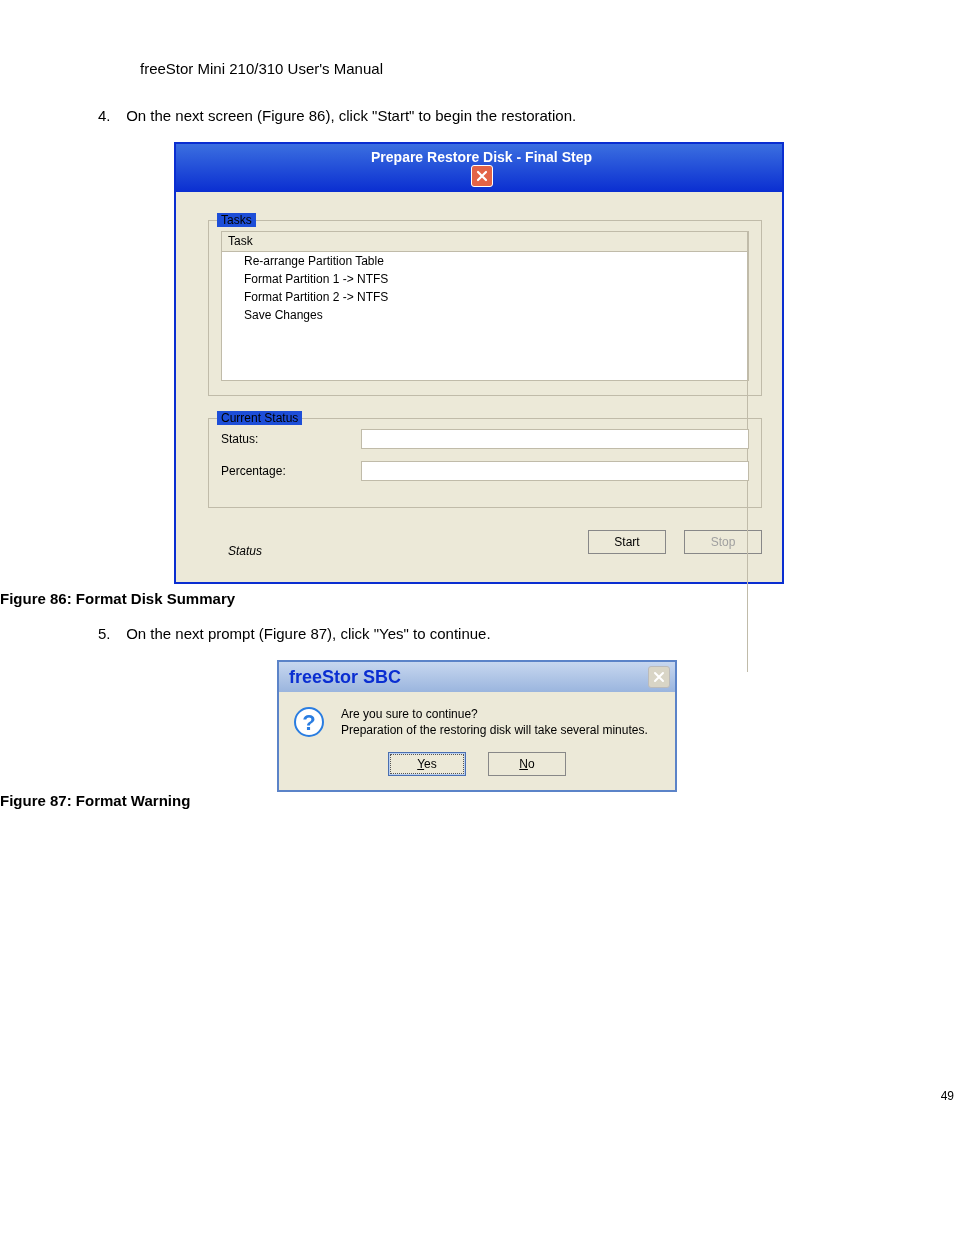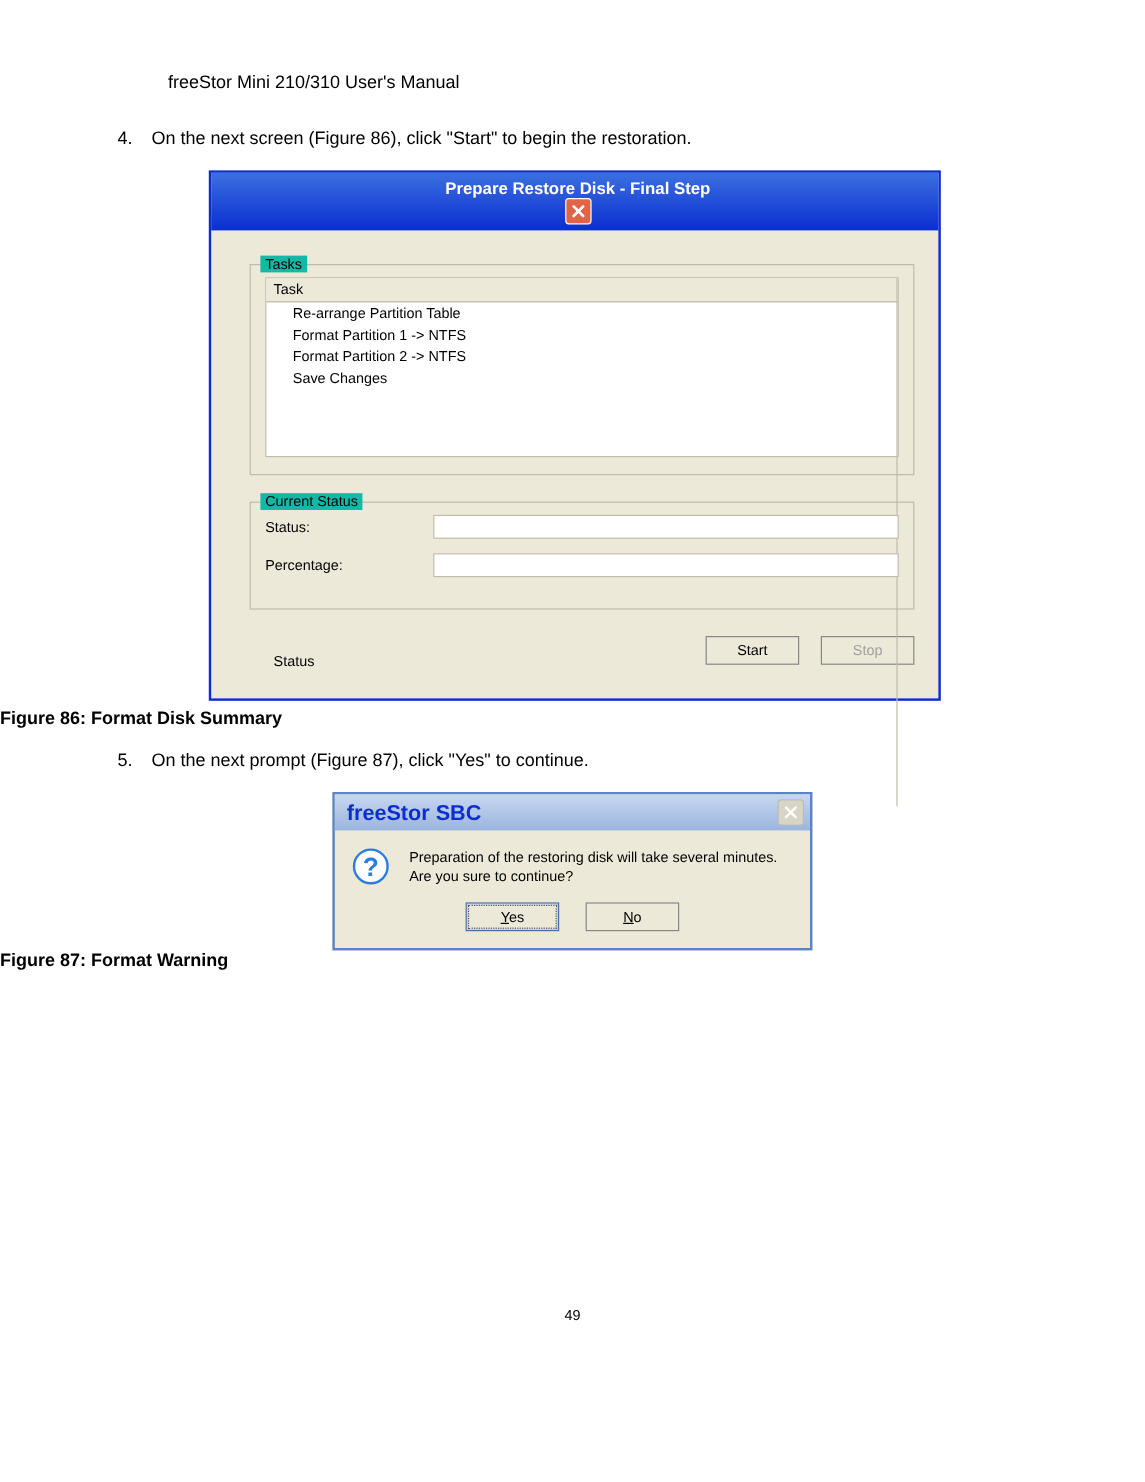--- a/index.html
+++ b/index.html
@@ -28,21 +28,21 @@
       margin-left: 174px;
       margin-bottom: 6px;
     }
     .figure-caption {
       text-align: left;
       font-weight: bold;
       font-size: 15px;
       margin-bottom: 18px;
     }
     .page-num {
-      text-align: center;
+      text-align: right;
       font-size: 12px;
       margin-top: 280px;
     }
 
     
     .dialog1 {
       width: 610px;
       border: 2px solid #0a2ed1;
       background: #ece9d8;
     }
@@ -78,21 +78,21 @@
     .groupbox {
       border: 1px solid #c0bba9;
       padding: 10px 12px 14px 12px;
       position: relative;
       margin-bottom: 22px;
     }
     .groupbox .legend {
       position: absolute;
       top: -8px;
       left: 8px;
-      background: #14b8a6;
+      background: #1d4ed8;
       padding: 0 4px;
       font-size: 12px;
     }
     .task-table {
       border: 1px solid #c0bba9;
       background: #fff;
       height: 150px;
     }
     .task-table-header {
       display: flex;
@@ -104,20 +104,21 @@
     }
     .task-col-task {
       flex: 0 0 310px;
       padding: 2px 6px;
       border-right: 1px solid #c0bba9;
     }
     .task-col-status {
       flex: 0 0 130px;
       padding: 2px 6px;
       border-right: 1px solid #c0bba9;
+      font-style: italic;
     }
     .task-col-extra { flex: 1; border-right: none; }
     .task-row {
       padding: 2px 0 2px 22px;
       font-size: 12px;
       color: #000;
     }
     .status-row {
       display: flex;
       align-items: center;
@@ -305,22 +306,22 @@
     </div>
     <div class="dialog2-body">
       <div class="msg-row">
         <div class="q-icon">
           <svg width="32" height="32" viewBox="0 0 32 32">
             <circle cx="16" cy="16" r="14" fill="#fff" stroke="#2a7de1" stroke-width="2"></circle>
             <text x="16" y="24" font-size="22" font-weight="bold" fill="#2a7de1" text-anchor="middle" font-family="Arial">?</text>
           </svg>
         </div>
         <div class="msg-text">
+          <div>Are you sure to continue?</div>
           <div>Preparation of the restoring disk will take several minutes.</div>
-          <div>Are you sure to continue?</div>
         </div>
       </div>
       <div class="dialog2-btns">
         <div class="xp-btn dotted">
           <span class="underline-letter">Y</span><span>es</span>
         </div>
         <div class="xp-btn">
           <span class="underline-letter">N</span><span>o</span>
         </div>
       </div>

